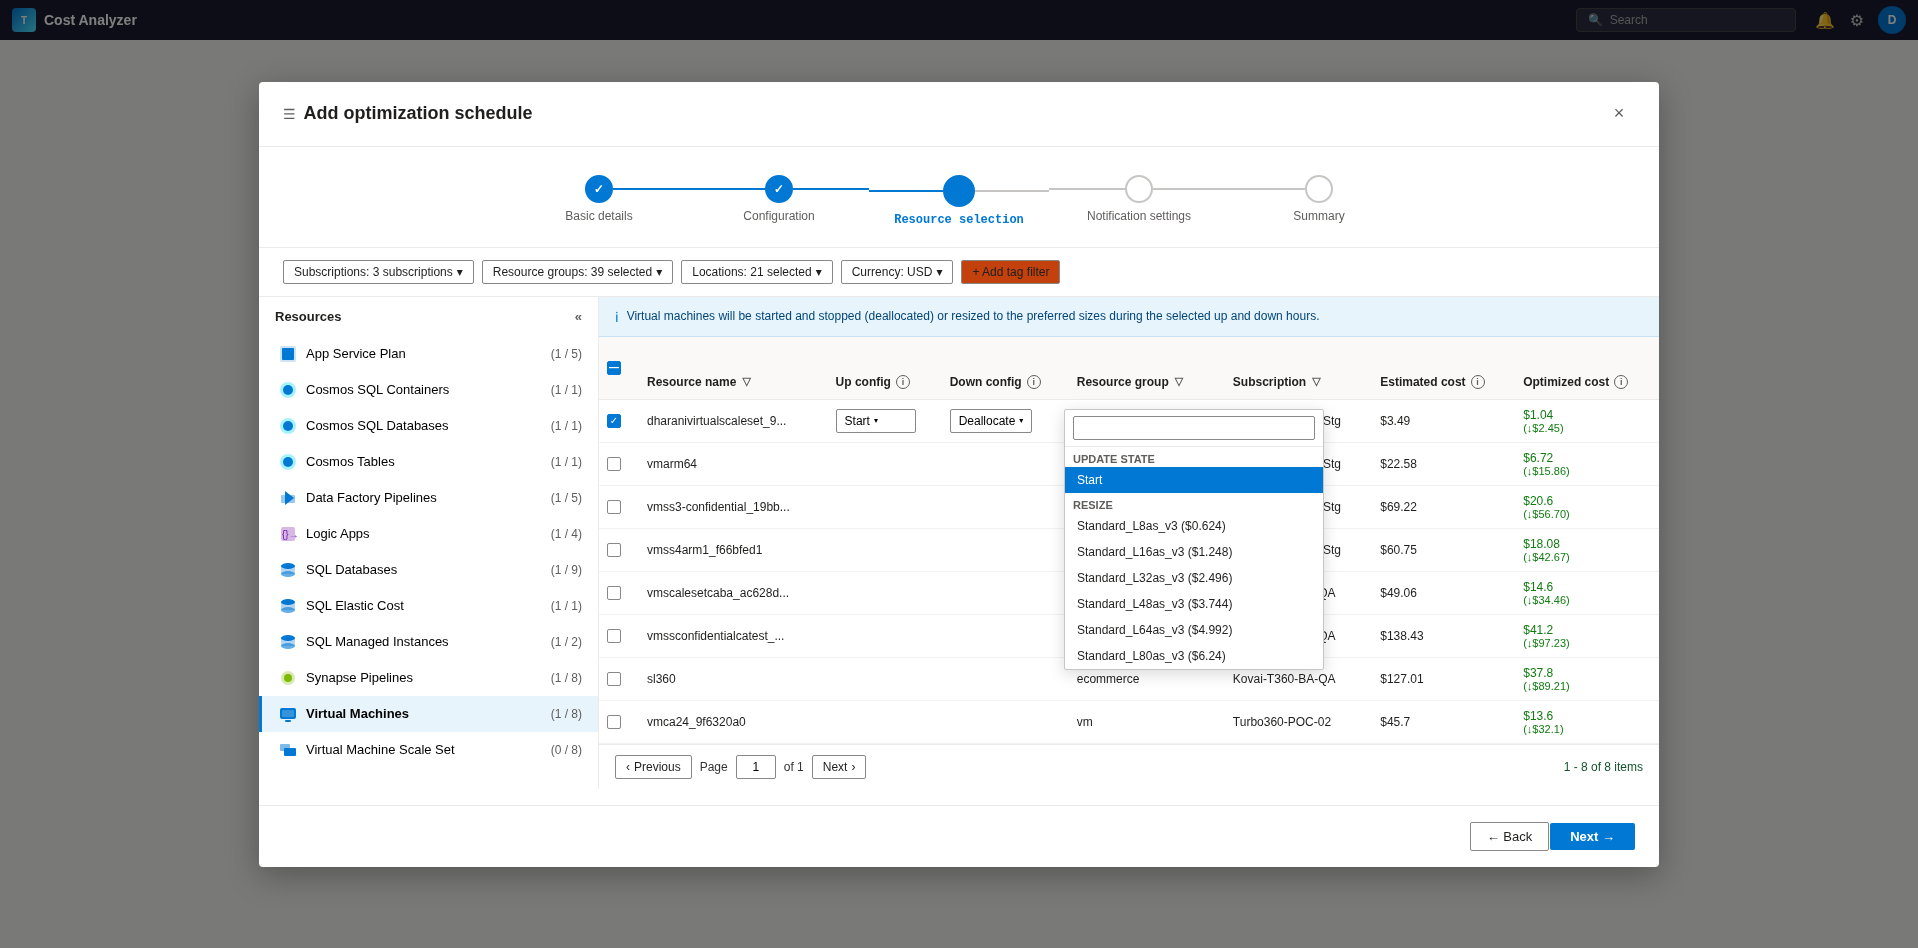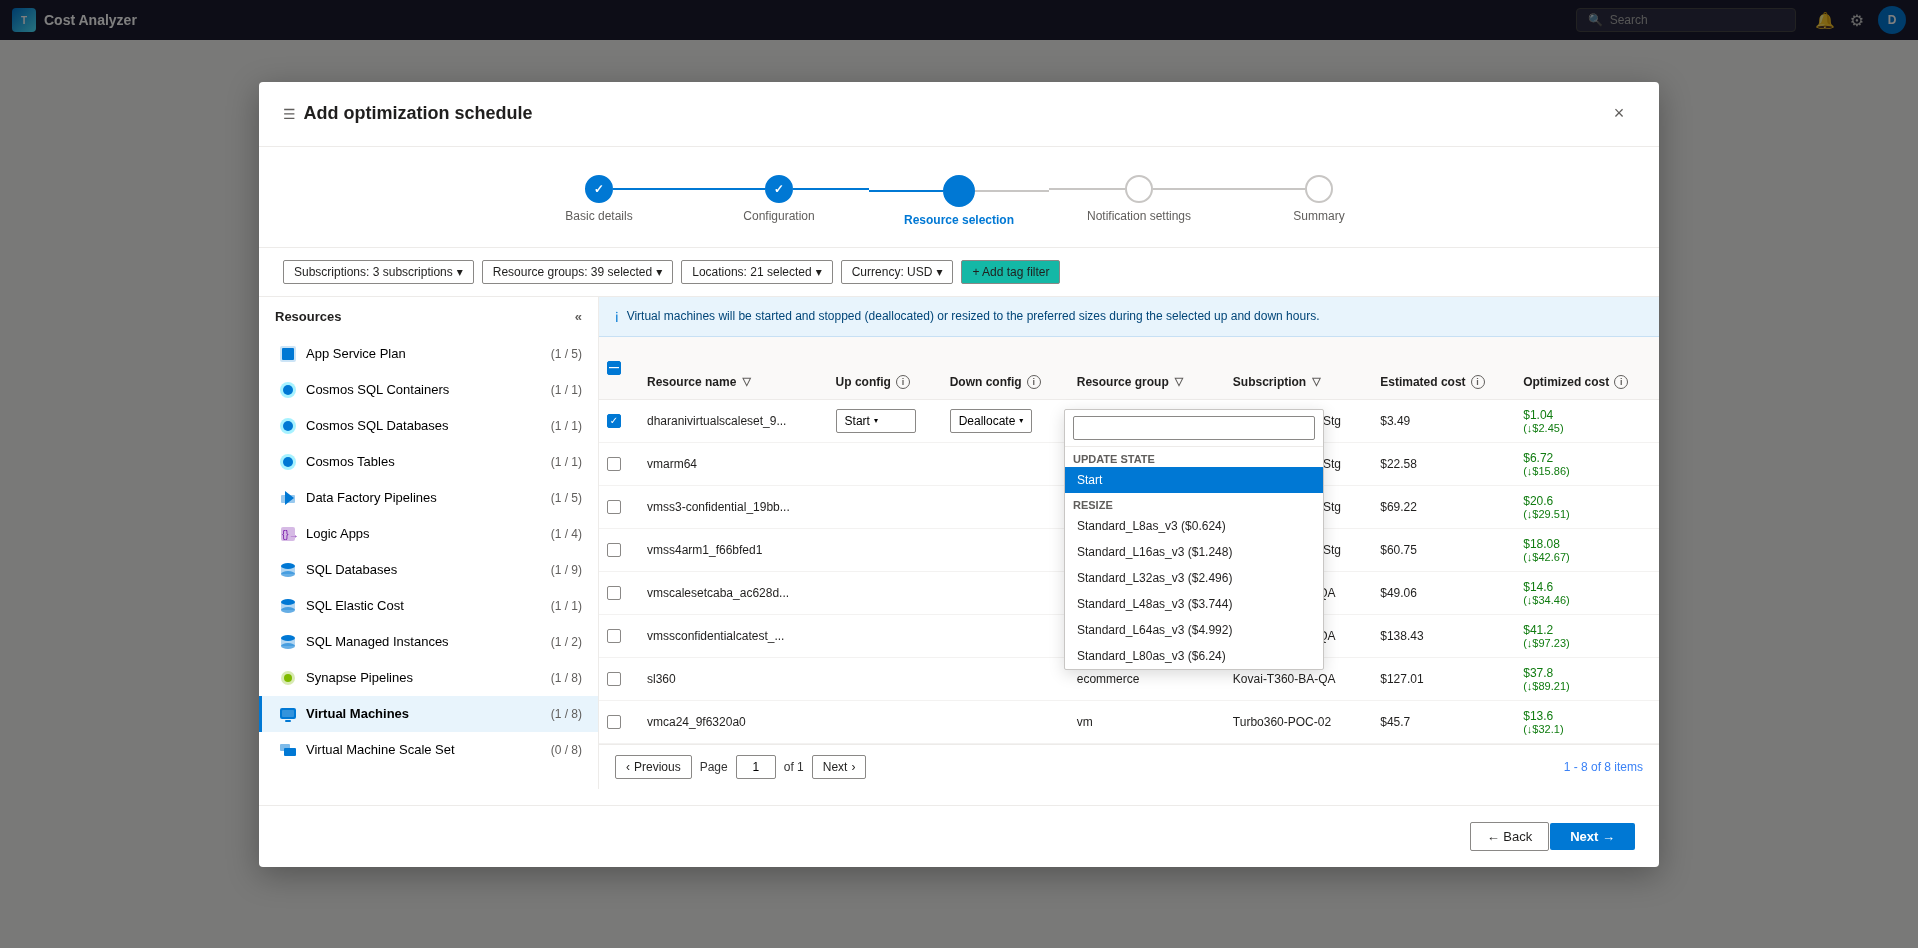--- a/index.html
+++ b/index.html
@@ -92,21 +92,21 @@
       width: 28px; height: 28px; border-radius: 50%;
       display: flex; align-items: center; justify-content: center;
       font-size: 12px; font-weight: bold;
       z-index: 1;
       flex-shrink: 0;
     }
     .step-circle.completed { background: #0078d4; color: white; border: 2px solid #0078d4; }
     .step-circle.active { background: #0078d4; color: white; border: 3px solid #0078d4; }
     .step-circle.pending { background: white; color: #999; border: 2px solid #c8c6c4; }
     .step-label { font-size: 12px; margin-top: 6px; color: #605e5c; white-space: nowrap; }
-    .step-label.active { color: #0078d4; font-weight: 600; }
+    .step-label.active { color: #0078d4; font-weight: 600; font-family: Liberation Mono, monospace; }
     .steps-wrapper {
       display: flex; align-items: flex-start; width: 100%; max-width: 900px;
       padding-top: 8px;
     }
     .step-item {
       display: flex; flex-direction: column; align-items: center;
       flex: 1;
     }
     .step-row {
       display: flex; align-items: center; width: 100%;
@@ -133,21 +133,21 @@
       background: white;
       cursor: pointer;
       font-size: 12px;
       color: #201f1e;
     }
     .add-tag-btn {
       display: flex; align-items: center; gap: 4px;
       border: 1px solid #8a8886;
       border-radius: 2px;
       padding: 4px 10px;
-      background: #14b8a6;
+      background: #c2410c;
       cursor: pointer;
       font-size: 12px;
       color: #201f1e;
     }
 
     
     .modal-content {
       display: flex;
       flex: 1;
       overflow: hidden;
@@ -318,21 +318,21 @@
     }
     .page-btn:disabled { opacity: 0.4; cursor: not-allowed; }
     .page-input {
       width: 40px;
       border: 1px solid #8a8886;
       border-radius: 2px;
       padding: 4px;
       text-align: center;
       font-size: 12px;
     }
-    .pagination-right { color: #3b82f6; }
+    .pagination-right { color: #14532d; }
 
     
     .modal-footer {
       display: flex; align-items: center; justify-content: flex-end;
       padding: 16px 24px;
       border-top: 1px solid #edebe9;
       gap: 1px;
       flex-shrink: 0;
       margin-top: 16px;
     }
@@ -701,21 +701,21 @@
                   </td>
                   <td>vmss3-confidential_19bb...</td>
                   <td></td>
                   <td></td>
                   <td>vm2024</td>
                   <td>Kovai-SI360-CA-Stg</td>
                   <td>$69.22</td>
                   <td>
                     <div class="cost-cell">
                       <span class="cost-green">$20.6</span>
-                      <span class="cost-savings">(↓$29.51)</span>
+                      <span class="cost-savings">(↓$56.70)</span>
                     </div>
                   </td>
                 </tr>
                 <tr>
                   <td>
                     <div class="cb"></div>
                   </td>
                   <td>vmss4arm1_f66bfed1</td>
                   <td></td>
                   <td></td>

